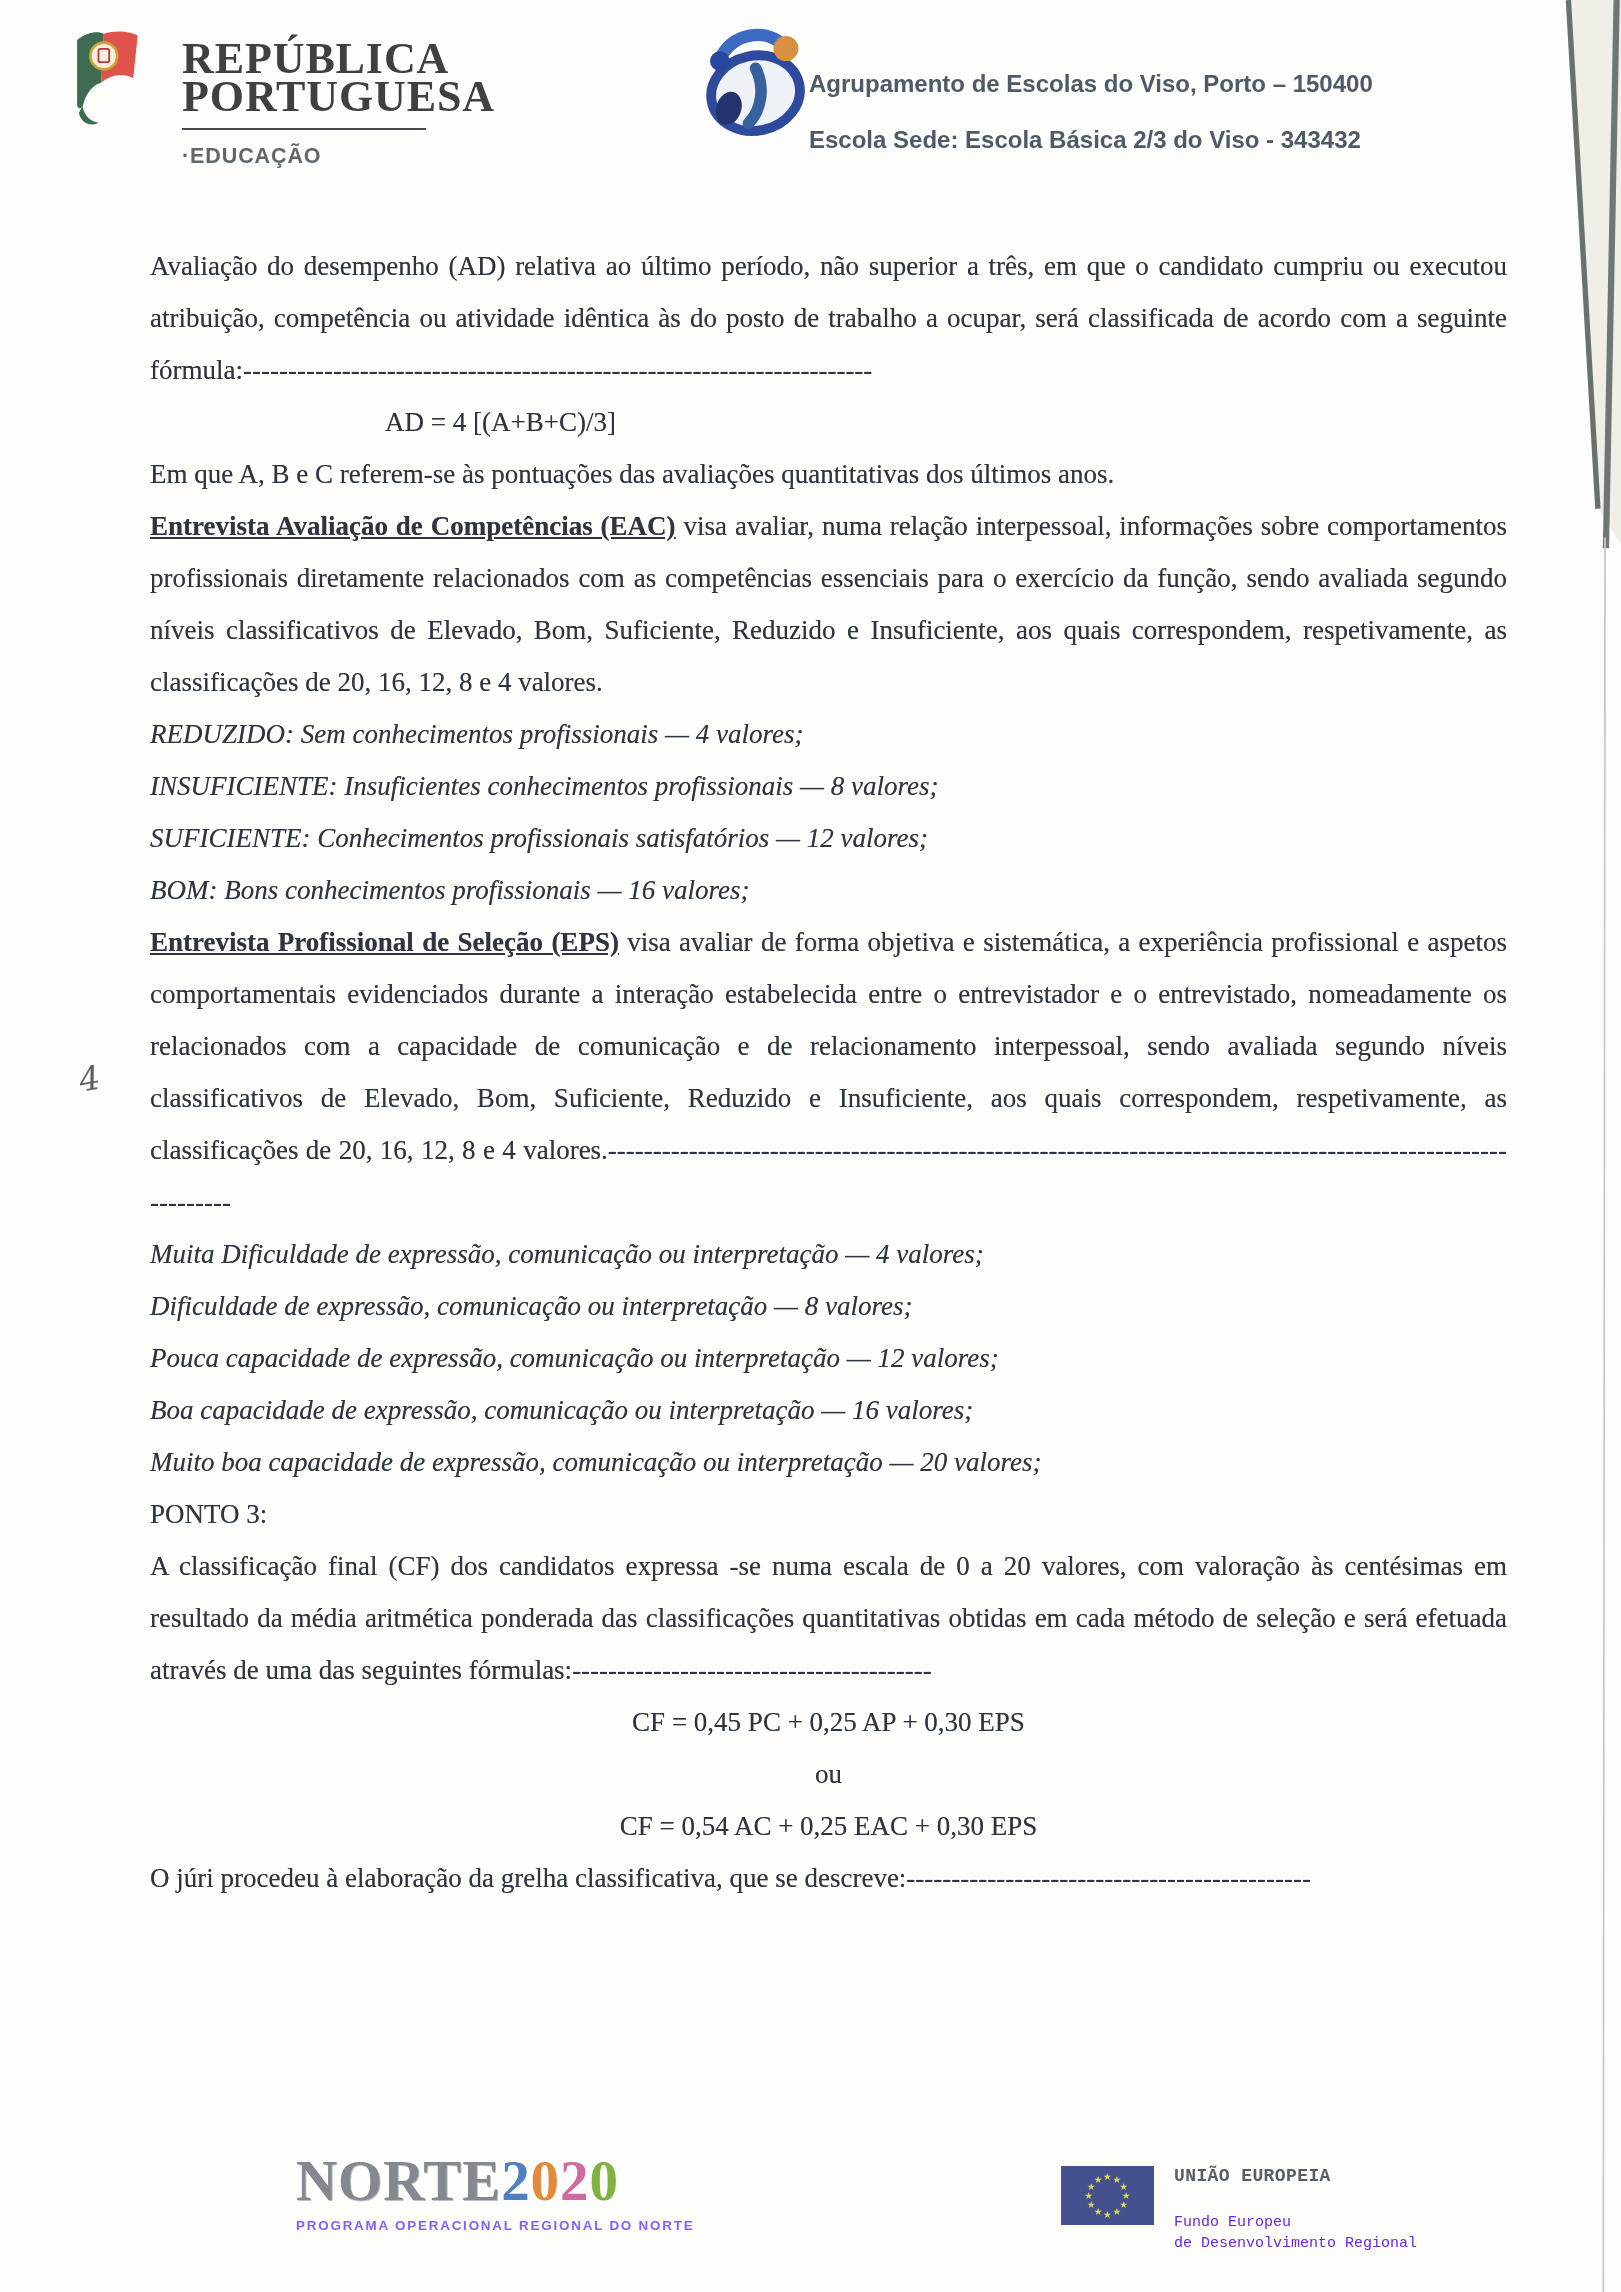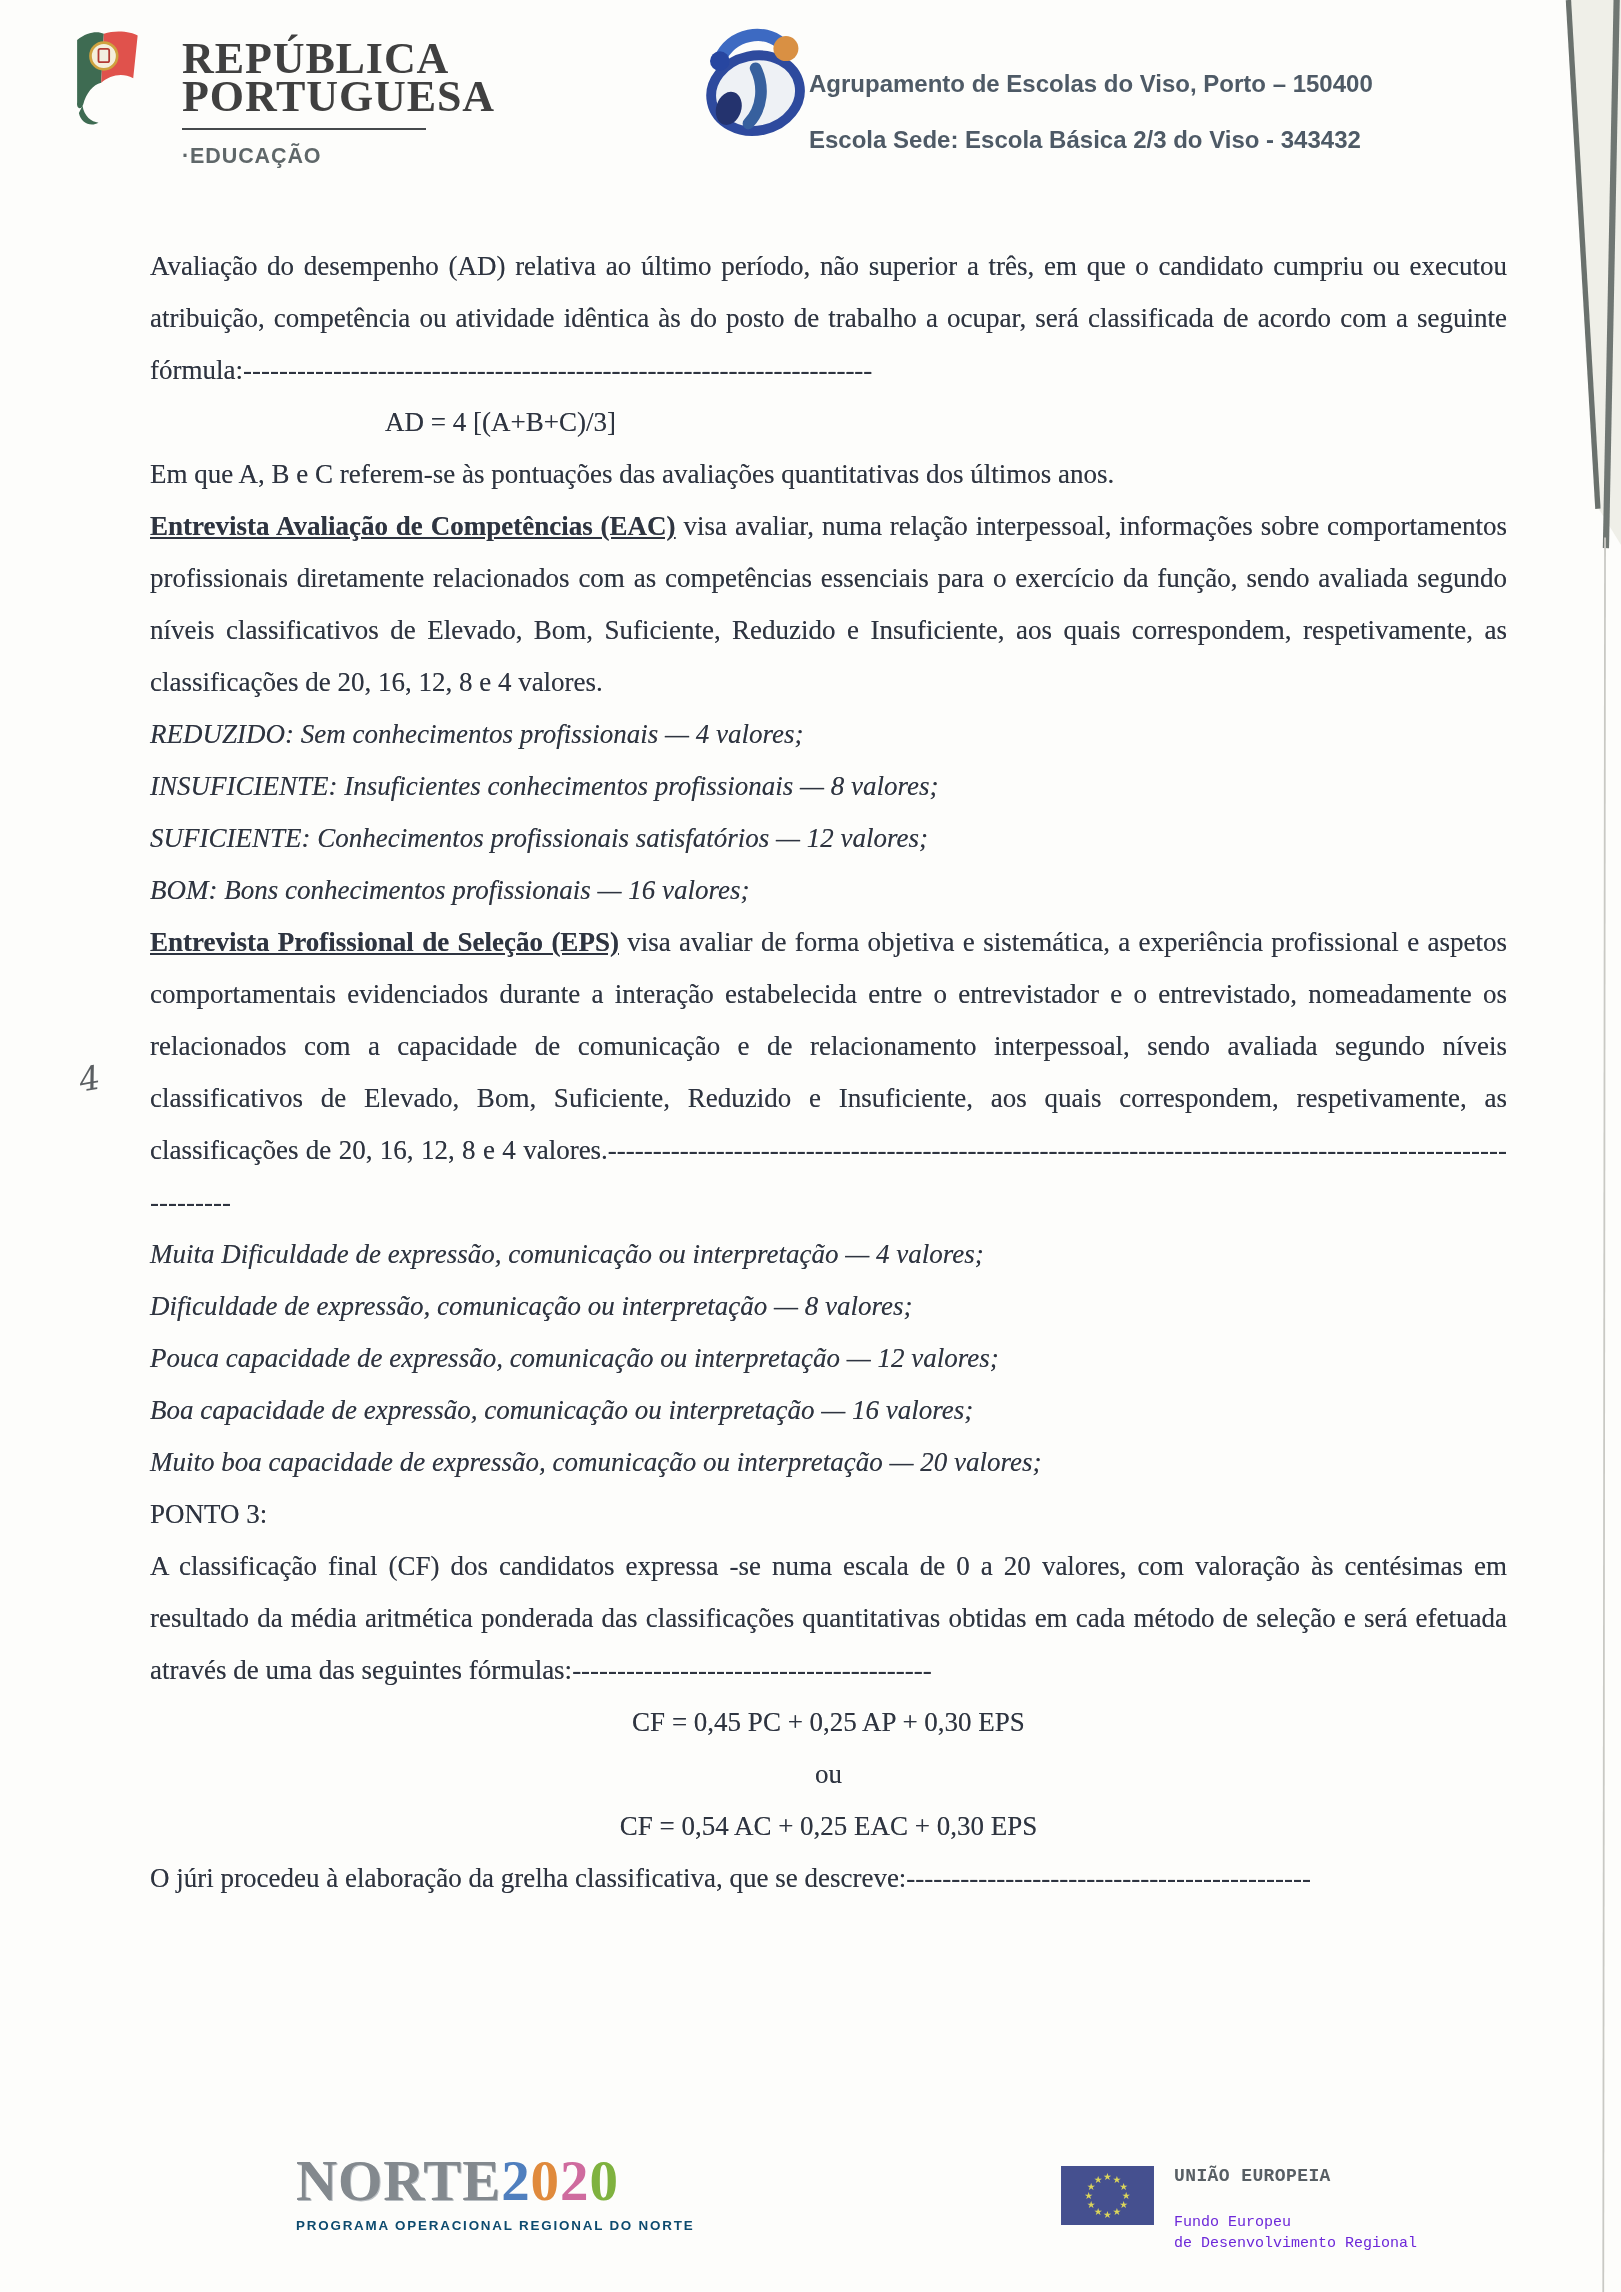--- a/index.html
+++ b/index.html
@@ -37,21 +37,21 @@
   .lead { font-weight:bold; text-decoration:underline; }
   .it   { font-style:italic; }
   .formula-ad { padding-left:235px; }
   .center { text-align:center; }
   
   .norte-block { position:absolute; left:296px; top:2152px; }
   .norte-line  { font-family:Liberation Serif, serif; font-weight:bold; font-size:57px;
                  line-height:57px; letter-spacing:0.9px; }
   .norte-name  { color:#83898e; text-shadow:0.9px 0.9px 0 #b9bec2; }
   .norte-caption { font-family:"Liberation Sans", sans-serif; font-size:13.4px; letter-spacing:1.8px;
-                   color:#0c4a6e; margin-top:9px; font-weight:bold; }
+                   color:#8b5cf6; margin-top:9px; font-weight:bold; }
   .d-blue   { color:#4f7fbe; }
   .d-orange { color:#e08a3c; }
   .d-pink   { color:#cf6b9e; }
   .d-green  { color:#7fb23f; }
   .pt2020-block { position:absolute; left:775px; top:2148px; display:flex; }
   .pt2020-text { margin-left:12.5px; }
   .pt2020-name { font-family:"Liberation Serif", serif; font-weight:bold; font-size:23px;
                  letter-spacing:1.8px; color:#3d5043; }
   .pt2020-year { font-family:"Liberation Sans", sans-serif; font-weight:bold; font-size:56px;
                  line-height:50px; letter-spacing:6.3px; color:#d9544a; }

